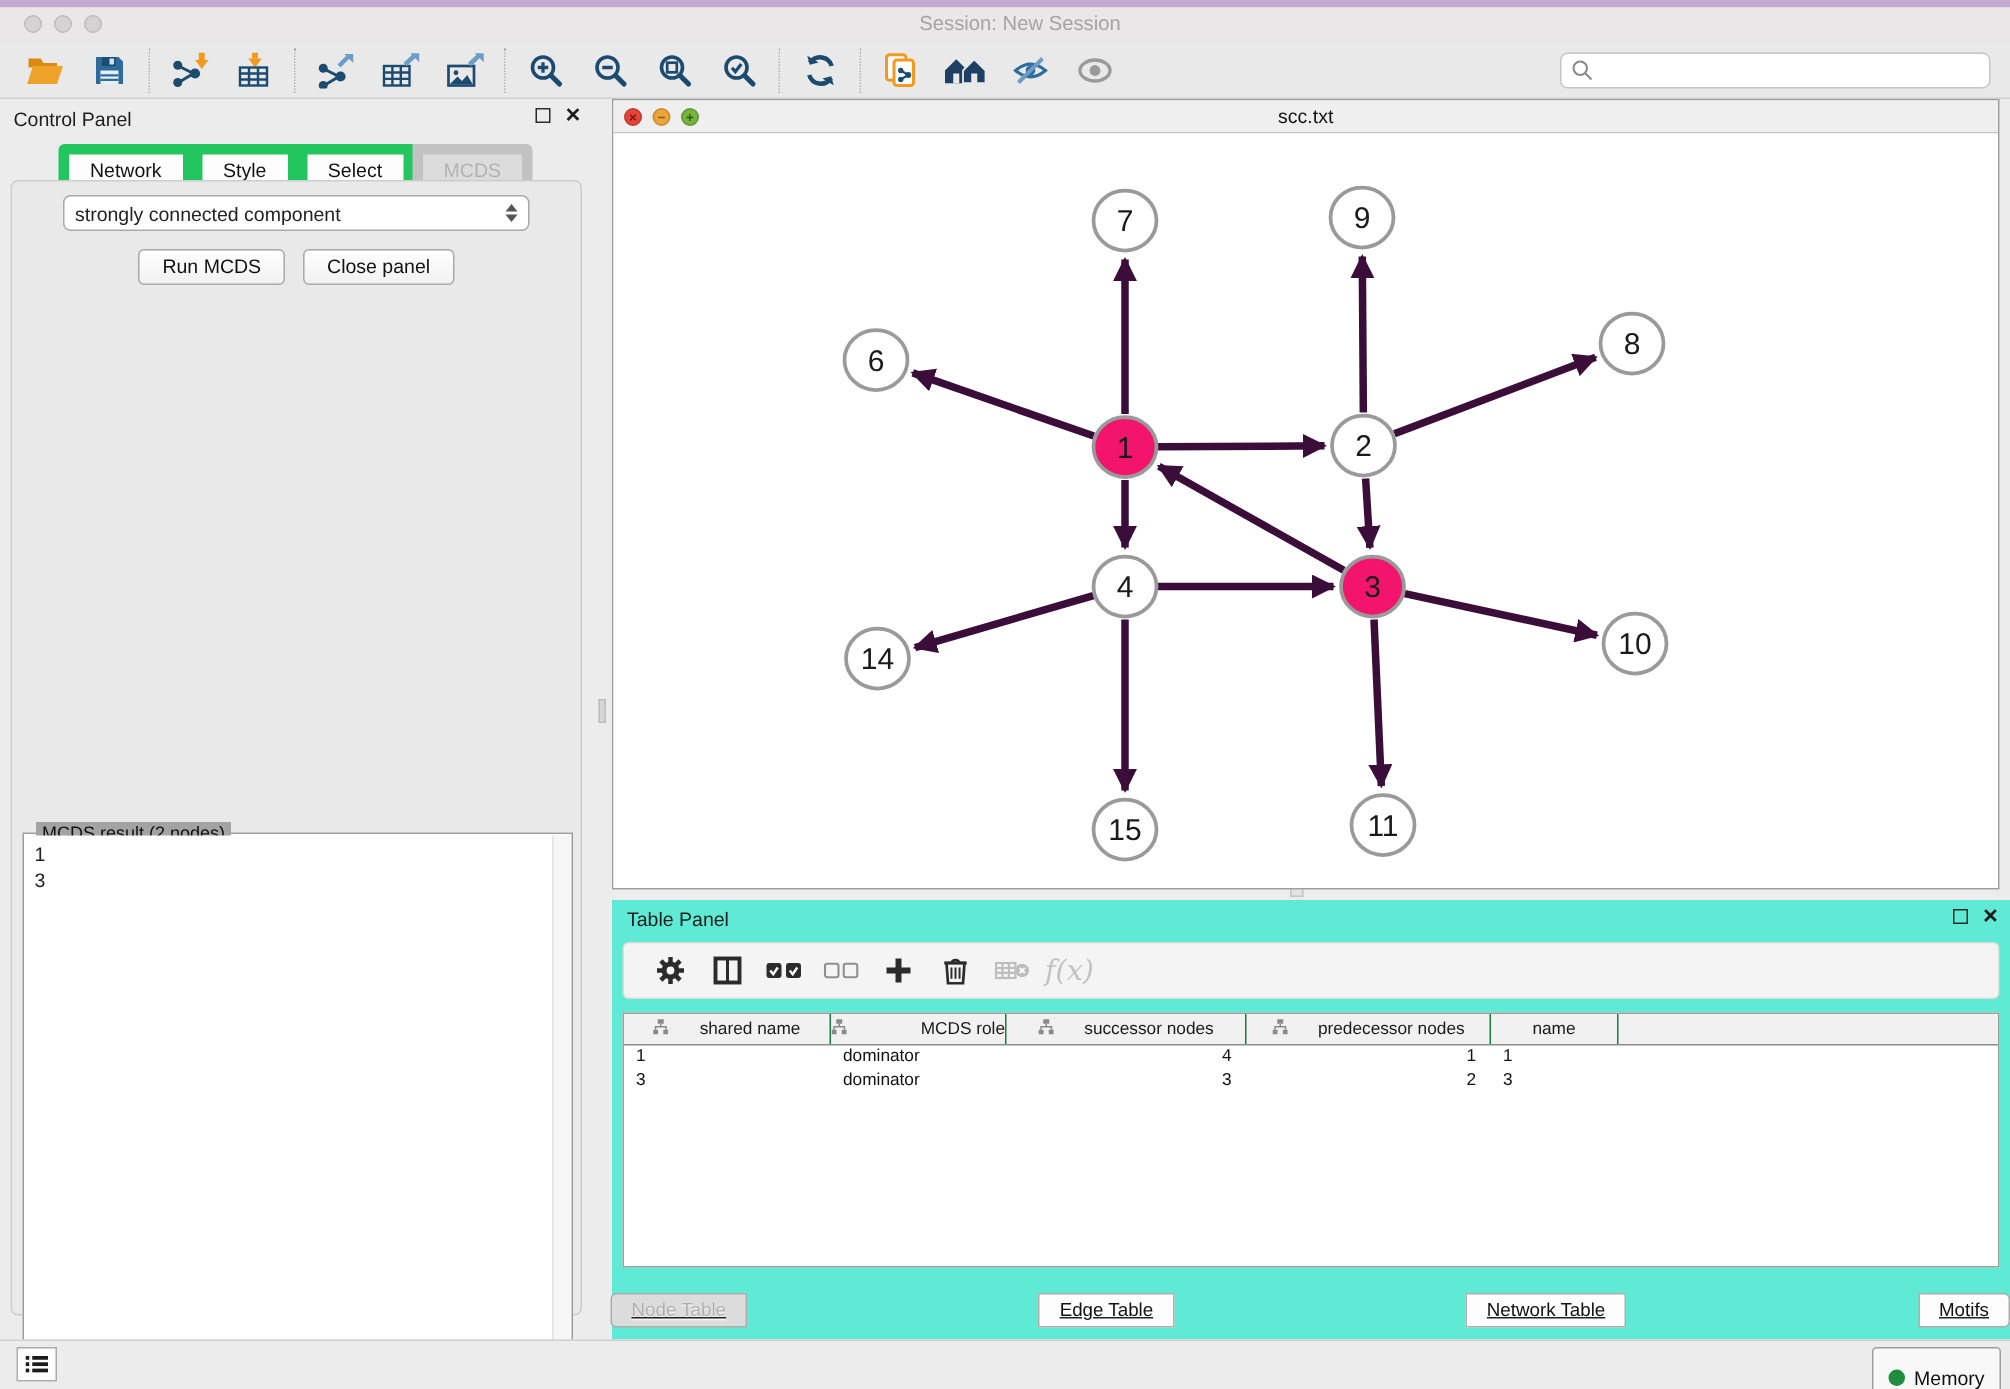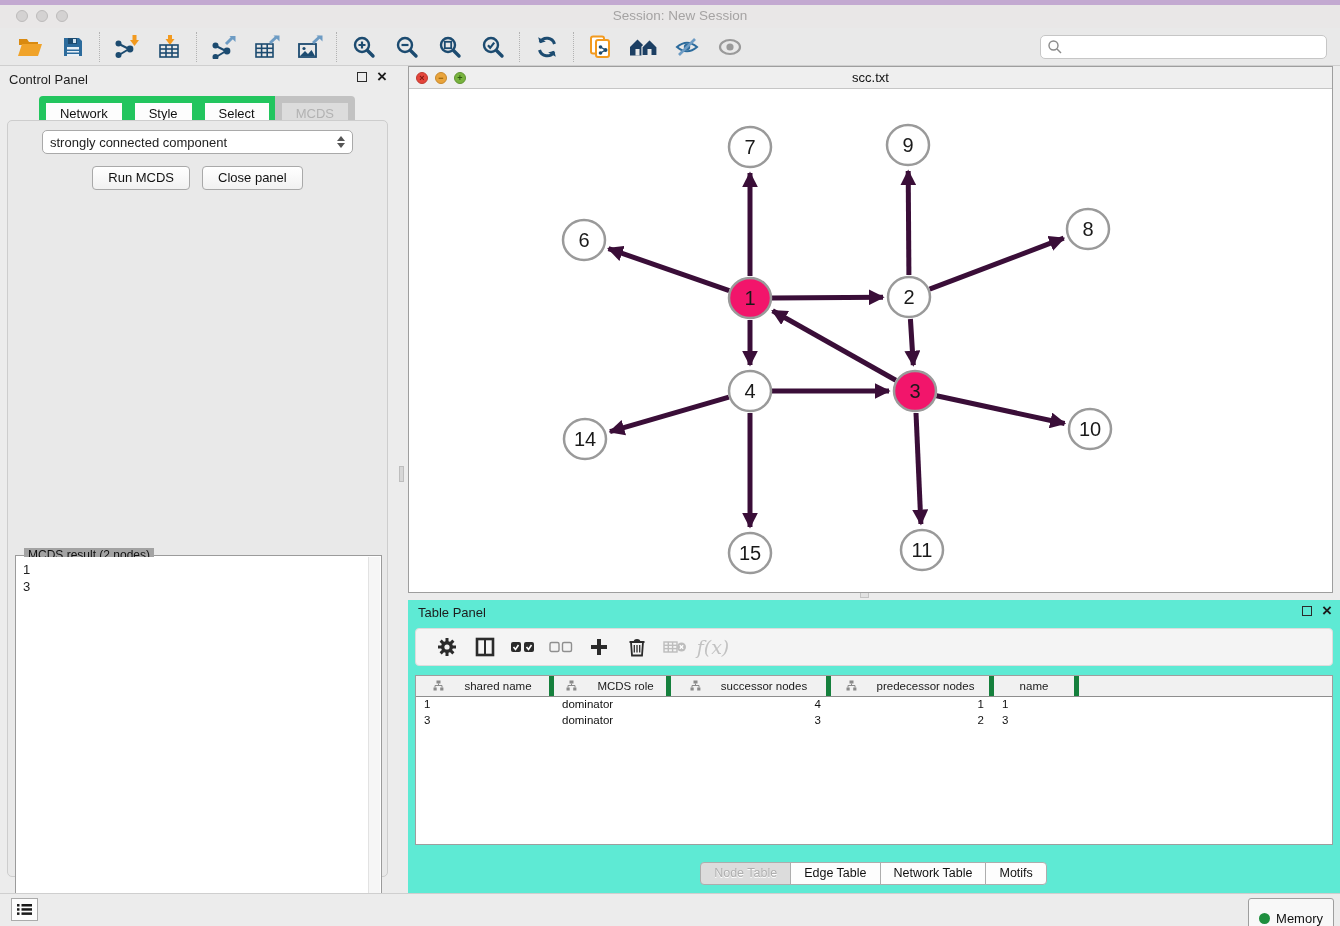--- a/index.html
+++ b/index.html
@@ -66,25 +66,25 @@
 
   
   .table-panel { position:absolute; left:408px; top:600px; width:932px; height:293px; background:#5eead4; }
   .tp-header { position:relative; height:26px; }
   .tp-title { position:absolute; left:10px; top:5px; font-size:13px; color:#1d1d1d; }
   .tp-toolbar { position:absolute; left:7px; top:28px; width:918px; height:38px; background:#F4F4F4; border:1px solid #DCDCDC; border-radius:4px; display:flex; align-items:center; gap:0; padding-left:12px; }
   .tp-btn { width:38px; height:30px; display:flex; align-items:center; justify-content:center; }
   .fx { font-family:"DejaVu Serif", serif; font-style:italic; font-size:19px; color:#C2C2C2; }
   .node-table { position:absolute; left:7px; top:75px; width:918px; height:170px; background:#fff; border:1px solid #9E9E9E; }
   .nt-header { display:flex; height:21px; background:#F1F1F1; border-bottom:1px solid #8E8E8E; }
-  .nt-hcell { display:flex; align-items:center; justify-content:center; gap:20px; font-size:11.5px; color:#1a1a1a; border-right:5px solid #15803d; height:100%; }
+  .nt-hcell { display:flex; align-items:center; justify-content:center; gap:20px; font-size:11.5px; color:#1a1a1a; border-right:1px solid #15803d; height:100%; }
   .nt-row { display:flex; height:16px; font-size:11.5px; color:#111; }
   .nt-cell { padding:1px 8px 0; white-space:nowrap; overflow:hidden; }
   .nt-cell.right { text-align:right; padding-right:10px; }
-  .tp-tabs { position:absolute; left:0; right:0; top:262px; display:flex; justify-content:center; }
+  .tp-tabs { position:absolute; left:0; right:0; top:262px; display:flex; justify-content:space-between;text-decoration:underline; }
   .bt-tab { background:#FDFDFD; border:1px solid #ADADAD; margin-left:-1px; padding:3px 13px 4px; font-size:12.5px; color:#111; }
   .bt-tab:first-child { border-radius:4px 0 0 4px; }
   .bt-tab:last-child { border-radius:0 4px 4px 0; }
   .bt-tab.active { background:#DCDCDC; color:#AFAFAF; text-shadow:0 1px 0 #fff; }
 
   
   .status-bar { position:absolute; left:0; top:893px; width:1340px; height:33px; background:#ECECEC; border-top:1px solid #CFCFCF; }
   .list-btn { position:absolute; left:11px; top:4px; width:27px; height:23px; background:#FDFDFD; border:1px solid #ABABAB; display:flex; align-items:center; justify-content:center; }
   .mem-btn { position:absolute; right:6px; top:4px; height:40px; background:#F8F8F8; border:1px solid #9E9E9E; border-radius:3px; display:flex; align-items:center; gap:6px; padding:0 10px; font-size:13px; color:#111; }
   .mem-dot { width:11px; height:11px; border-radius:50%; background:#1E8E3E; }
@@ -476,21 +476,21 @@
     <div class="nt-header">
         <div class="nt-hcell" style="width: 138px;">
           <span><svg width="11" height="11" viewBox="0 0 11 11">
               <rect x="3.5" y="0.5" width="4" height="3" fill="#8a8a8a"></rect>
               <rect x="0.5" y="7.5" width="3.2" height="3" fill="#8a8a8a"></rect>
               <rect x="7.2" y="7.5" width="3.2" height="3" fill="#8a8a8a"></rect>
               <path d="M5.5 3.5 v2 M2 7.5 v-2 h7 v2" stroke="#8a8a8a" fill="none"></path>
             </svg></span>
           <span>shared name</span>
         </div>
-        <div class="nt-hcell" style="width: 117px;">
+        <div class="nt-hcell" style="width: 117px; justify-content: space-between;">
           <span><svg width="11" height="11" viewBox="0 0 11 11">
               <rect x="3.5" y="0.5" width="4" height="3" fill="#8a8a8a"></rect>
               <rect x="0.5" y="7.5" width="3.2" height="3" fill="#8a8a8a"></rect>
               <rect x="7.2" y="7.5" width="3.2" height="3" fill="#8a8a8a"></rect>
               <path d="M5.5 3.5 v2 M2 7.5 v-2 h7 v2" stroke="#8a8a8a" fill="none"></path>
             </svg></span>
           <span>MCDS role</span>
         </div>
         <div class="nt-hcell" style="width: 160px;">
           <span><svg width="11" height="11" viewBox="0 0 11 11">

